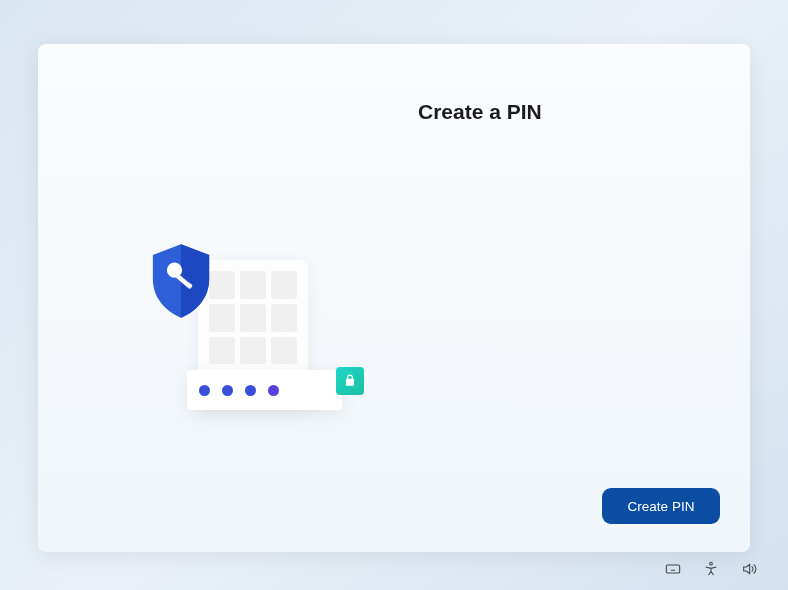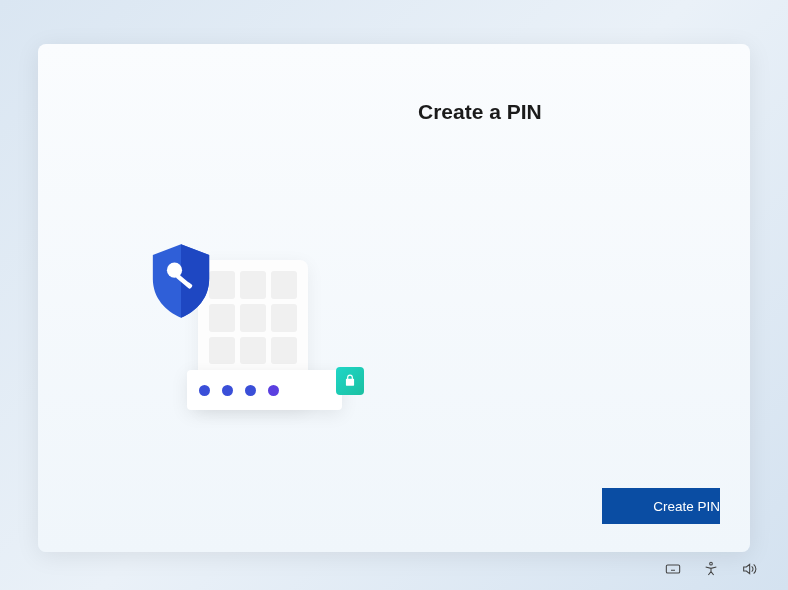--- a/index.html
+++ b/index.html
@@ -109,24 +109,23 @@
     .create-btn {
       position: absolute;
       right: 30px;
       bottom: 28px;
       width: 118px;
       height: 36px;
       background: #0a4da3;
       color: #fff;
       font-size: 13.5px;
       border: none;
-      border-radius: 0;
+      border-radius: 9px;
       cursor: pointer;
       font-family: inherit;
-      text-align: right;
     }
     .tray {
       position: absolute;
       right: 30px;
       bottom: 12px;
       display: flex;
       gap: 20px;
       align-items: center;
     }
     .tray-icon {

